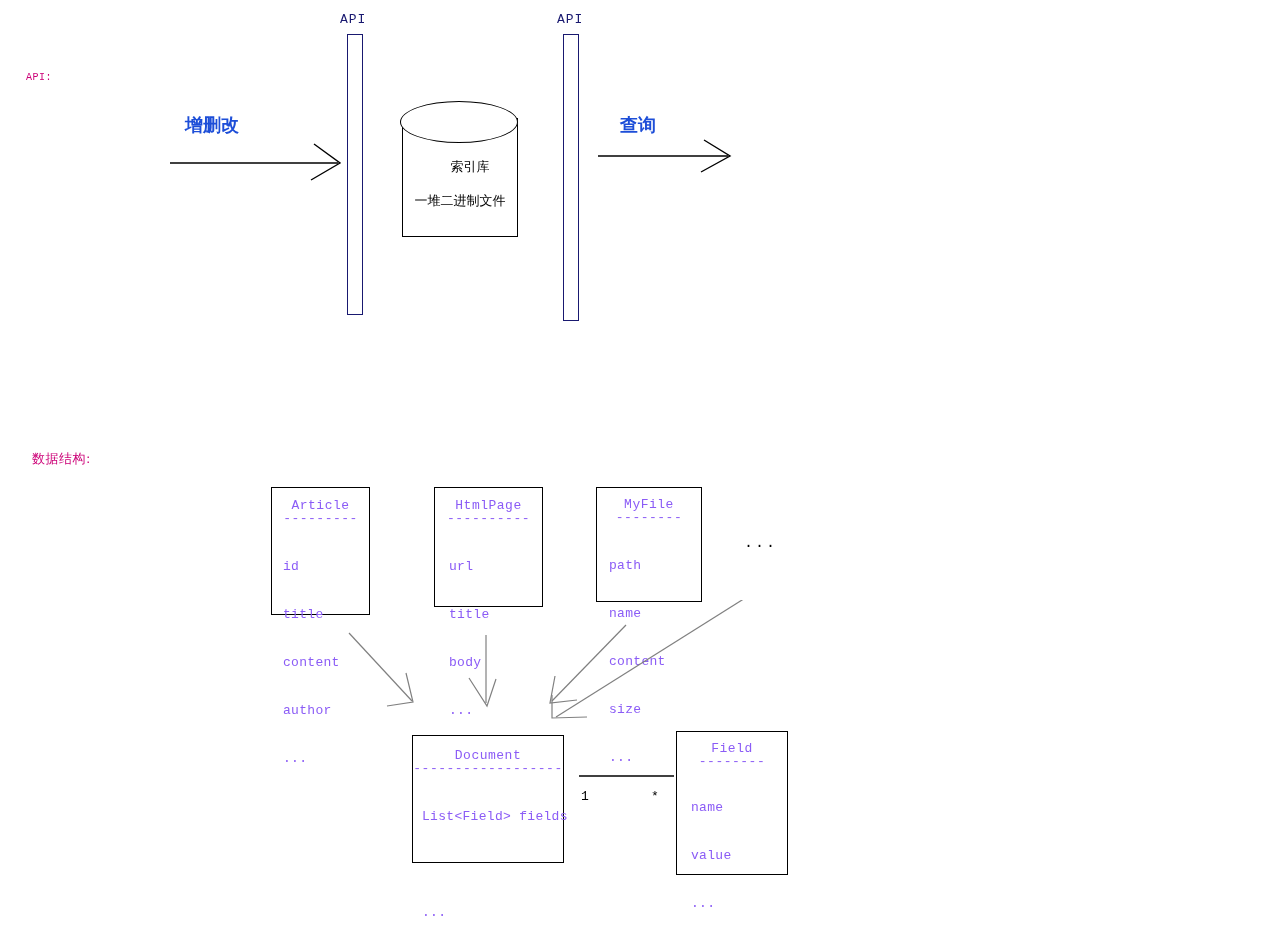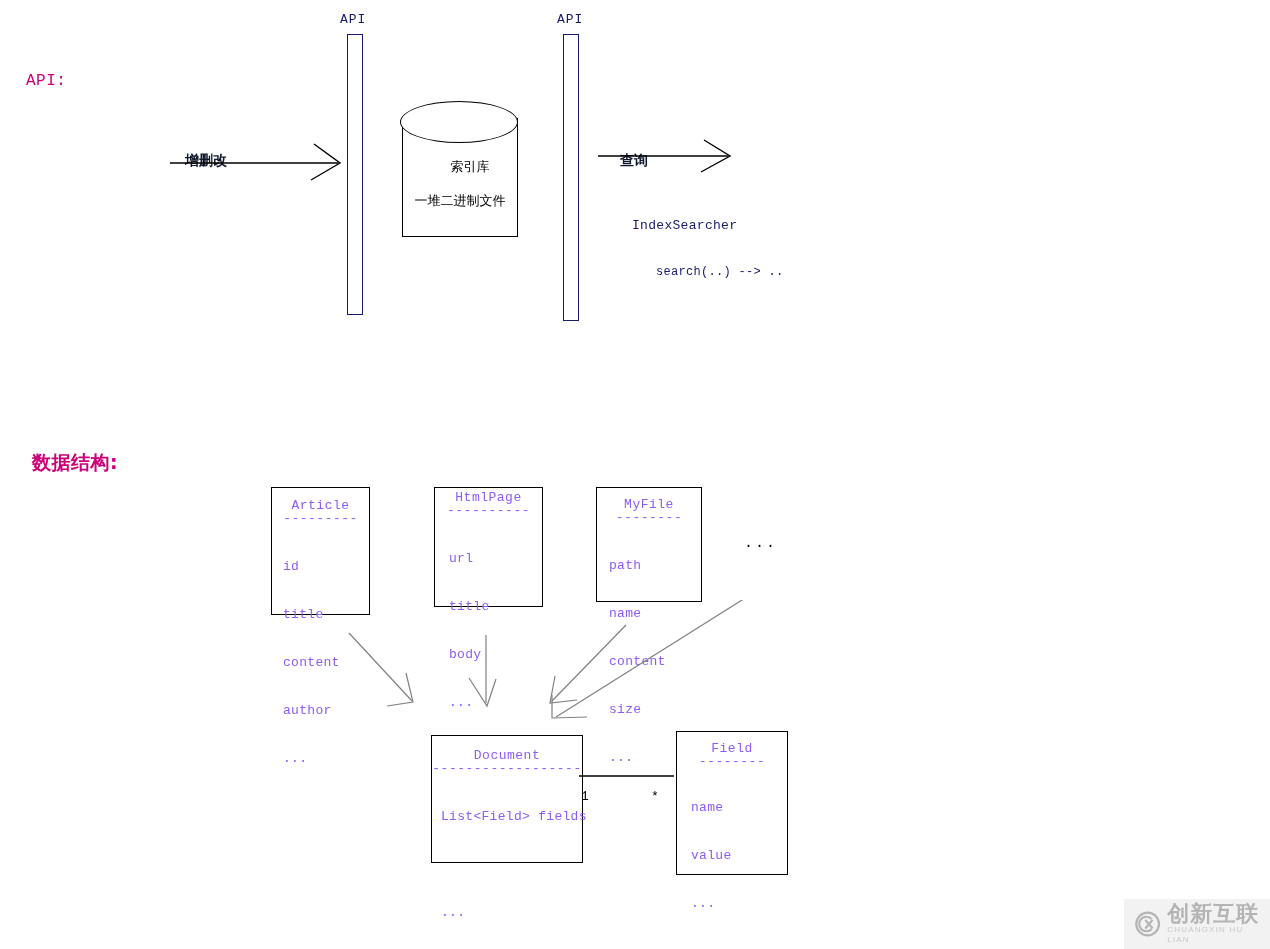--- a/index.html
+++ b/index.html
@@ -17,54 +17,53 @@
     font-family: "Liberation Mono", "DejaVu Sans Mono", monospace;
   }
 
   
   .abs { position: absolute; }
 
   
   .section-label {
     color: #cc0077;
     font-family: "Liberation Mono", "DejaVu Sans Mono", monospace;
-    font-size: 16px;
+    font-size: 10px;
     white-space: nowrap;
     letter-spacing: 0.5px;
   }
   .section-label.cjk {
     font-family: "DejaVu Sans", "Liberation Sans", sans-serif;
-    font-size: 19px;
-    font-weight: bold;
+    font-size: 13px;
+    font-weight: normal;
   }
 
   
   .api-bar {
     border: 1.5px solid #191970;
     background: #ffffff;
     box-sizing: border-box;
   }
   .api-bar-label {
     color: #191970;
     font-family: "Liberation Mono", "DejaVu Sans Mono", monospace;
     font-size: 13px;
     letter-spacing: 1px;
     white-space: nowrap;
   }
 
   
   .flow-arrow { overflow: visible; }
 
   .flow-caption {
-    color: #0f172a;
-    font-family: "DejaVu Sans", "Liberation Sans", sans-serif;
-    font-size: 14px;
+    color: #1d4ed8;
+    font-family: "DejaVu Sans", "Liberation Sans", sans-serif;
+    font-size: 18px;
     font-weight: bold;
     white-space: nowrap;
-    margin-top: 36px;
   }
   .api-code {
     color: #191970;
     font-family: "Liberation Mono", "DejaVu Sans Mono", monospace;
     font-size: 13px;
     white-space: pre;
     line-height: 13px;
     letter-spacing: 0.3px;
   }
   .api-code .cls { display: block; margin-bottom: 8px; }
@@ -186,41 +185,37 @@
   <div class="abs cyl-text" style="left:402px; top:158px; width:136px;">索引库</div>
   <div class="abs cyl-text" style="left:390px; top:192px; width:140px;">一堆二进制文件</div>
 
   <div class="abs flow-caption" style="left:620px; top:125px; transform:translateY(-50%);">查询</div>
 
   <svg class="abs flow-arrow" style="left:596px; top:138px;" width="142" height="45">
     <line x1="2" y1="18" x2="132" y2="18" stroke="#000000" stroke-width="1.4"></line>
     <polyline points="108,2 134,18 105,34" fill="none" stroke="#000000" stroke-width="1.4"></polyline>
   </svg>
 
-  <div class="abs api-code" style="left:632px; top:193px;">
-    <span class="cls">IndexSearcher</span>
-    <span class="mth">search(..) --&gt; ..</span>
-  </div>
 
   <div class="abs section-label cjk" style="left:32px; top:450px;">数据结构:</div>
 
   <div class="abs uml-box" style="left:271px; top:487px; width:99px; height:128px;">
     <div class="uml-title" style="margin-top:10px;">Article</div>
     <div class="uml-rule" style="text-align:center;">---------</div>
     <div class="uml-attrs" style="padding-left:11px;">
       <span>id</span>
       <span>title</span>
       <span>content</span>
       <span>author</span>
       <span>...</span>
     </div>
   </div>
 
   <div class="abs uml-box" style="left:434px; top:487px; width:109px; height:120px;">
-    <div class="uml-title" style="margin-top:2px;">HtmlPage</div>
+    <div class="uml-title" style="margin-top:10px;">HtmlPage</div>
     <div class="uml-rule" style="text-align:center;">----------</div>
     <div class="uml-attrs" style="padding-left:14px;">
       <span>url</span>
       <span>title</span>
       <span>body</span>
       <span>...</span>
     </div>
   </div>
 
   <div class="abs uml-box" style="left:596px; top:487px; width:106px; height:115px;">
@@ -253,21 +248,21 @@
       <line x1="296" y1="25" x2="222" y2="101" stroke="#808080" stroke-width="1.2"></line>
       <polyline points="225,76 220,103 247,100" fill="none" stroke="#808080" stroke-width="1.2"></polyline>
     </g>
 
     <g>
       <line x1="420" y1="-5" x2="226" y2="117" stroke="#808080" stroke-width="1.2"></line>
       <polyline points="222,95 222,118 257,117" fill="none" stroke="#808080" stroke-width="1.2"></polyline>
     </g>
   </svg>
 
-  <div class="abs uml-box" style="left:412px; top:735px; width:152px; height:128px;margin-left:19px;">
+  <div class="abs uml-box" style="left:412px; top:735px; width:152px; height:128px;">
     <div class="uml-title" style="margin-top:12px;">Document</div>
     <div class="uml-rule" style="text-align:center;">------------------</div>
     <div class="uml-attrs" style="padding-left:9px;">
       <span>List&lt;Field&gt; fields</span>
       <span>&nbsp;</span>
       <span>...</span>
     </div>
   </div>
 
   <svg class="abs" style="left:578px; top:770px;" width="98" height="12">
@@ -279,26 +274,14 @@
   <div class="abs uml-box" style="left:676px; top:731px; width:112px; height:144px;">
     <div class="uml-title" style="margin-top:9px;">Field</div>
     <div class="uml-rule" style="text-align:center;">--------</div>
     <div class="uml-attrs" style="padding-left:14px; margin-top:2px;">
       <span>name</span>
       <span>value</span>
       <span>...</span>
     </div>
   </div>
 
-  <div class="abs watermark" style="left:1124px; top:899px; width:146px; height:50px;">
-    <svg width="30" height="30" viewBox="0 0 30 30">
-      <circle cx="15" cy="15" r="12.5" fill="none" stroke="#b4b4b4" stroke-width="2.4"></circle>
-      <path d="M19.5 9.5 A8 8 0 1 0 19.5 20.5" fill="none" stroke="#b4b4b4" stroke-width="2.4"></path>
-      <path d="M12.5 10.5 L20.5 20" stroke="#b4b4b4" stroke-width="2.4" fill="none"></path>
-      <path d="M20.5 10.5 L12.5 20" stroke="#b4b4b4" stroke-width="2.4" fill="none"></path>
-    </svg>
-    <div class="wm-textwrap">
-      <div class="wm-cn">创新互联</div>
-      <div class="wm-en">CHUANGXIN HU LIAN</div>
-    </div>
-  </div>
 
 </div>
 
 </body></html>

